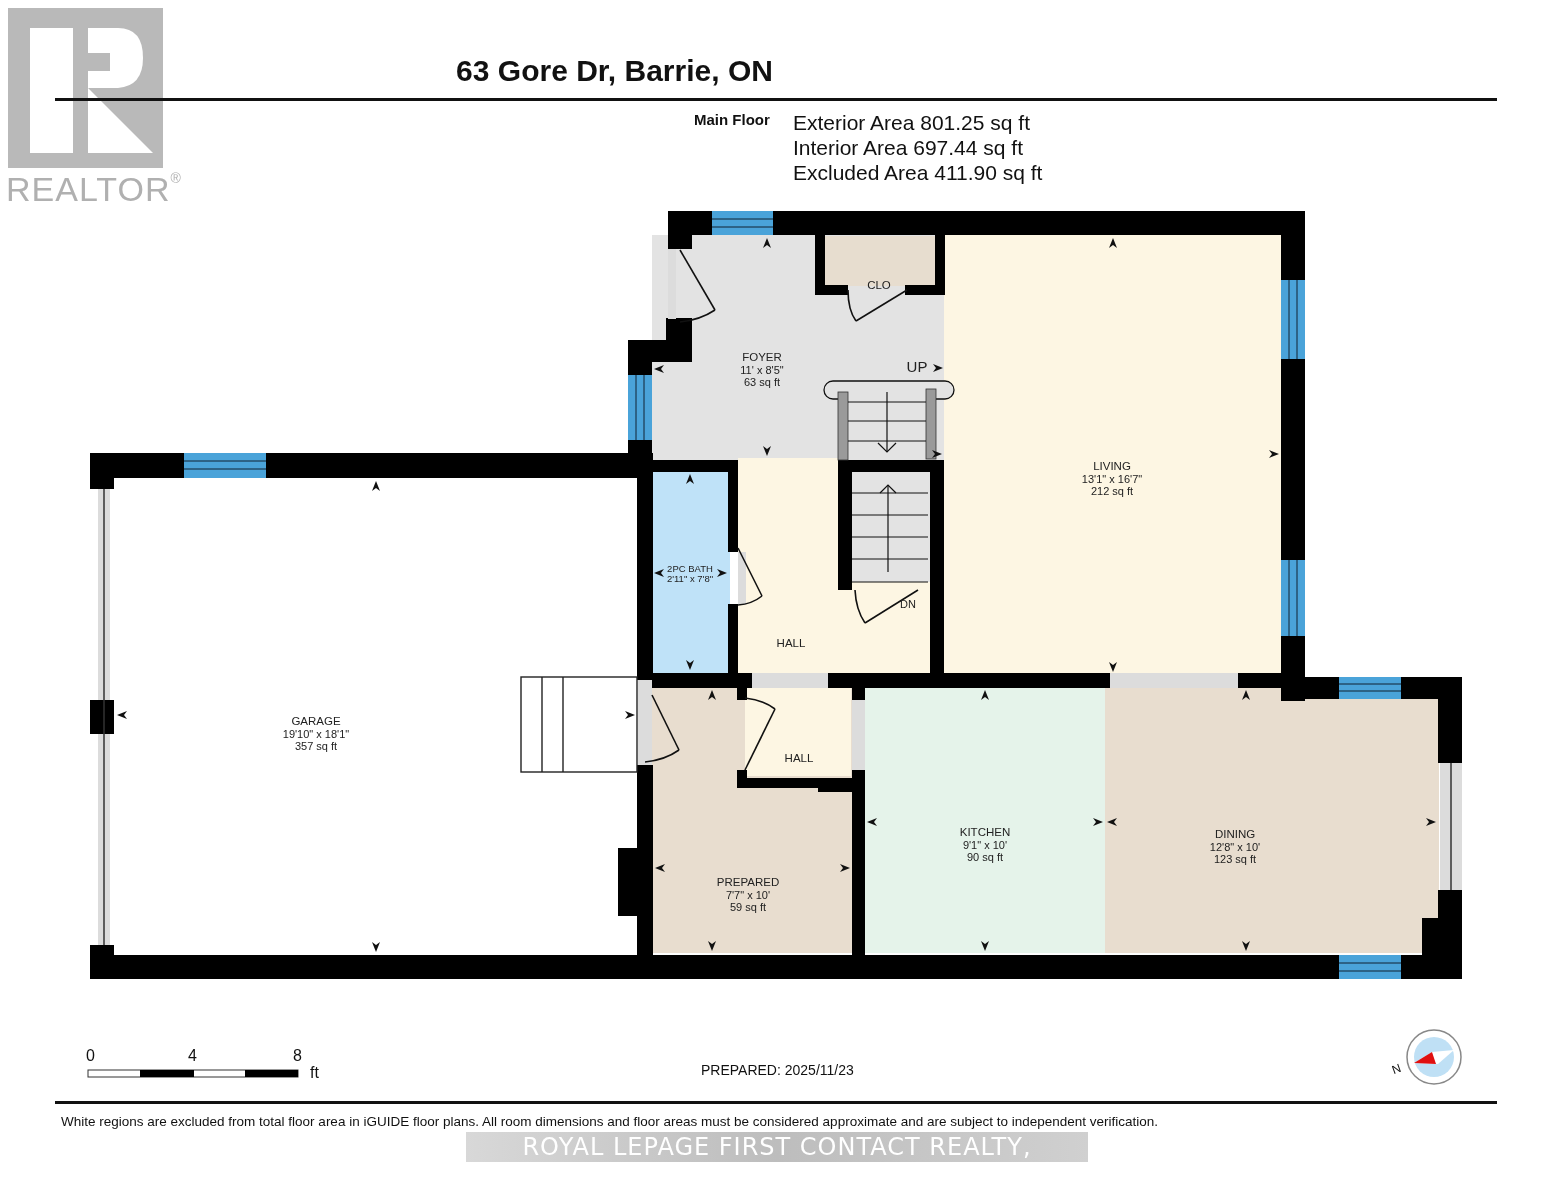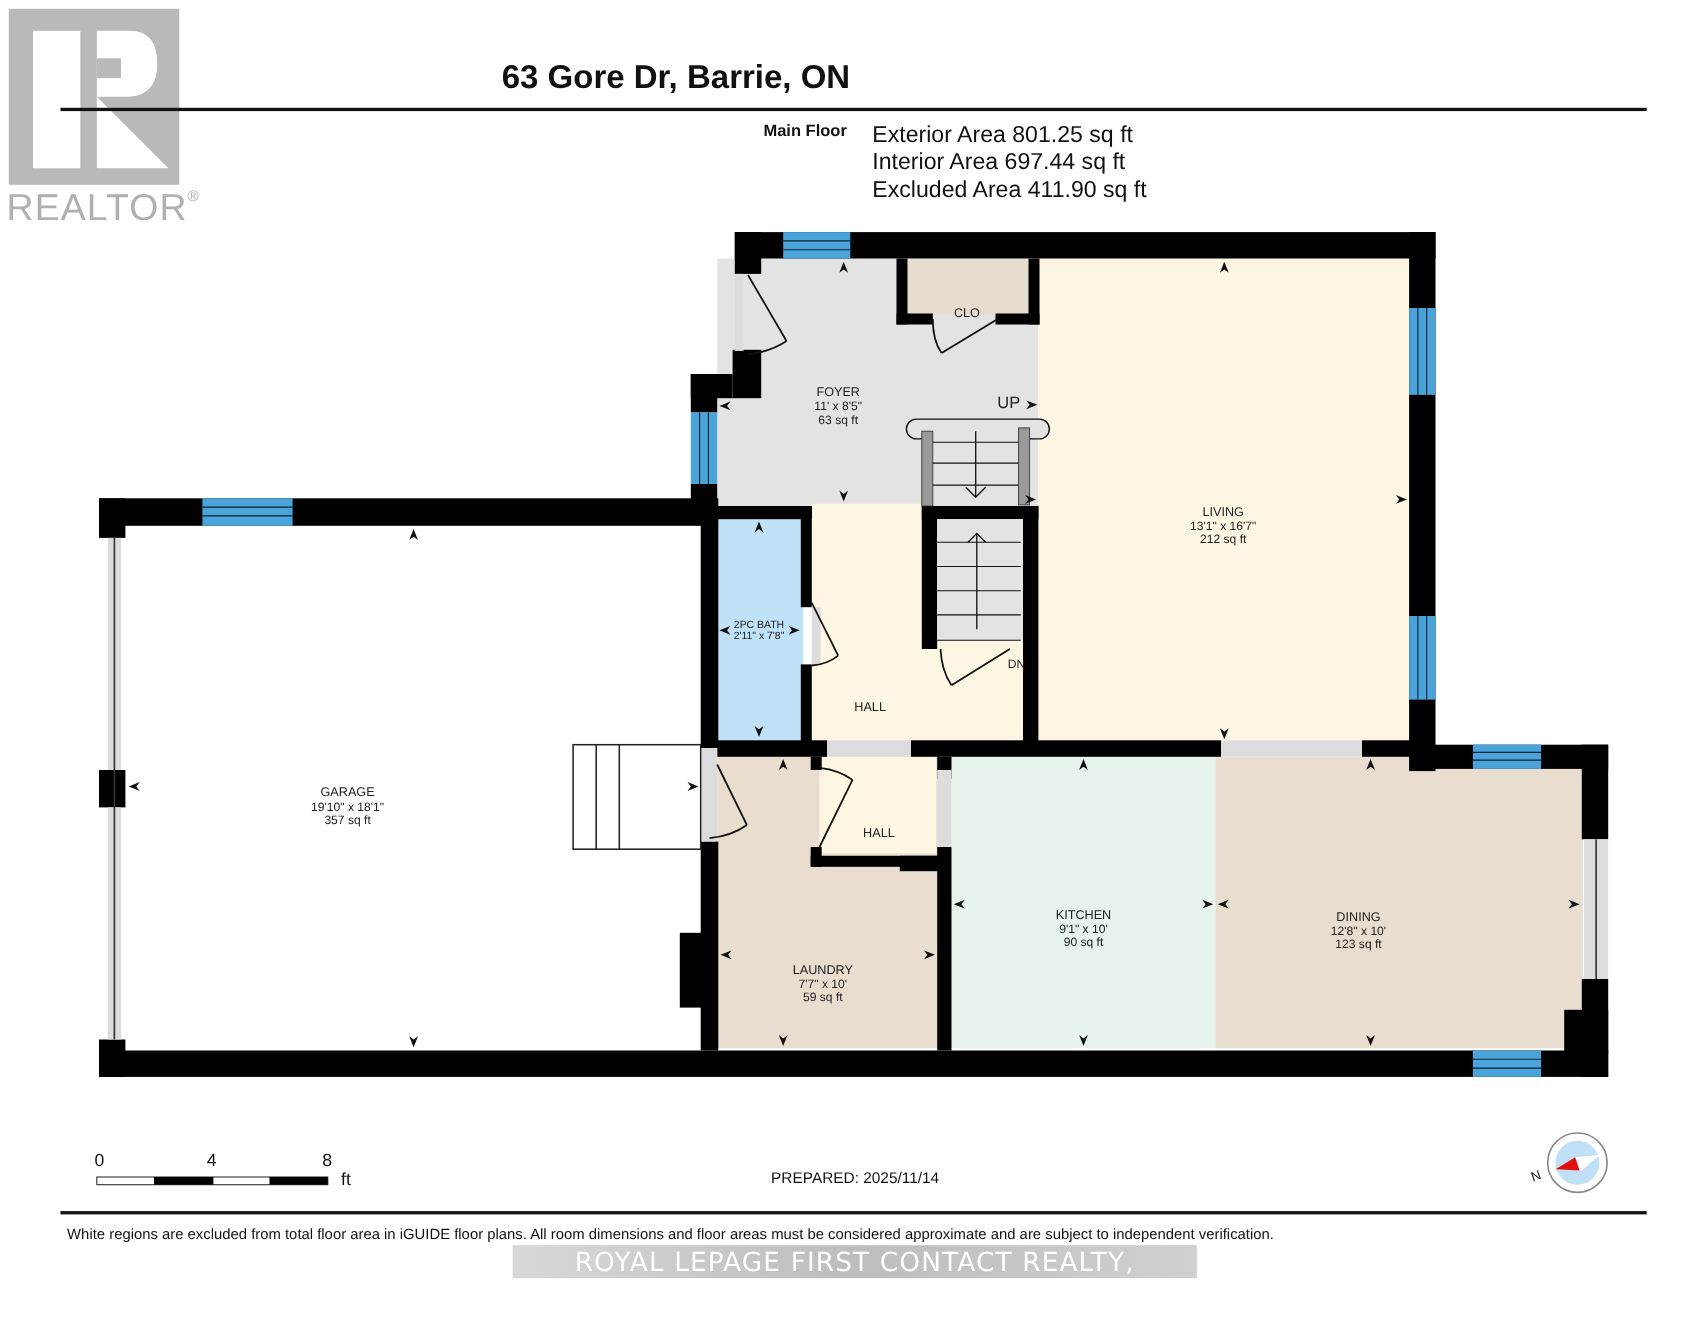--- a/index.html
+++ b/index.html
@@ -246,49 +246,49 @@
     <div>13'1" x 16'7"</div>
     <div>212 sq ft</div>
 </div>
 <div class="room-text" style="left:690px; top:564px; font-size:9.5px; line-height:10px;">
   <div>2PC BATH</div>
     <div>2'11" x 7'8"</div>
 </div>
 <div class="room-text" style="left:791px; top:613px;">
     <div class="rn">HALL</div>
   </div>
-<div class="room-text" style="left:908px; top:598px; font-size:11px;margin-left:16px;">DN</div>
+<div class="room-text" style="left:908px; top:598px; font-size:11px;">DN</div>
 <div class="room-text" style="left:917px; top:361px; font-size:15px;">UP</div>
 <div class="room-text" style="left:316px; top:691px;">
   <div class="rn">GARAGE</div>
     <div>19'10" x 18'1"</div>
     <div>357 sq ft</div>
 </div>
 <div class="room-text" style="left:799px; top:728px;">
     <div class="rn">HALL</div>
   </div>
 <div class="room-text" style="left:748px; top:852px;">
-  <div class="rn">LAUNDRY</div>
+  <div class="rn">PREPARED</div>
     <div>7'7" x 10'</div>
     <div>59 sq ft</div>
 </div>
 <div class="room-text" style="left:985px; top:802px;">
   <div class="rn">KITCHEN</div>
     <div>9'1" x 10'</div>
     <div>90 sq ft</div>
 </div>
 <div class="room-text" style="left:1235px; top:804px;">
   <div class="rn">DINING</div>
     <div>12'8" x 10'</div>
     <div>123 sq ft</div>
 </div>
 
 <div class="scale-lbl" style="left:86px;">0</div>
 <div class="scale-lbl" style="left:188px;">4</div>
 <div class="scale-lbl" style="left:293px;">8</div>
 <div class="scale-lbl" style="left:310px; top:1064px;">ft</div>
 
-<div class="abs prepared">PREPARED: 2025/11/14</div>
+<div class="abs prepared">PREPARED: 2025/11/23</div>
 <div class="abs" style="left:1392px; top:1062px; font-size:12px; transform:rotate(-20deg);">N</div>
 
 <div class="abs rule-bottom"></div>
 <div class="abs disclaimer">White regions are excluded from total floor area in iGUIDE floor plans. All room dimensions and floor areas must be considered approximate and are subject to independent verification.</div>
 <div class="abs brokerage">ROYAL LEPAGE FIRST CONTACT REALTY, Brokerage</div>
 
 </body></html>

